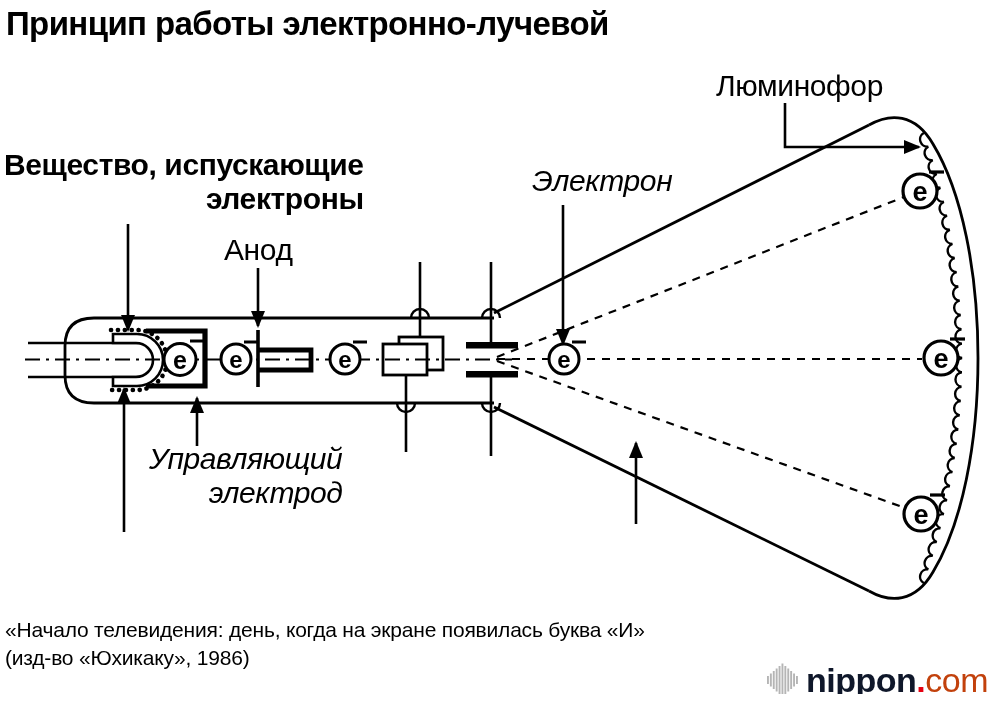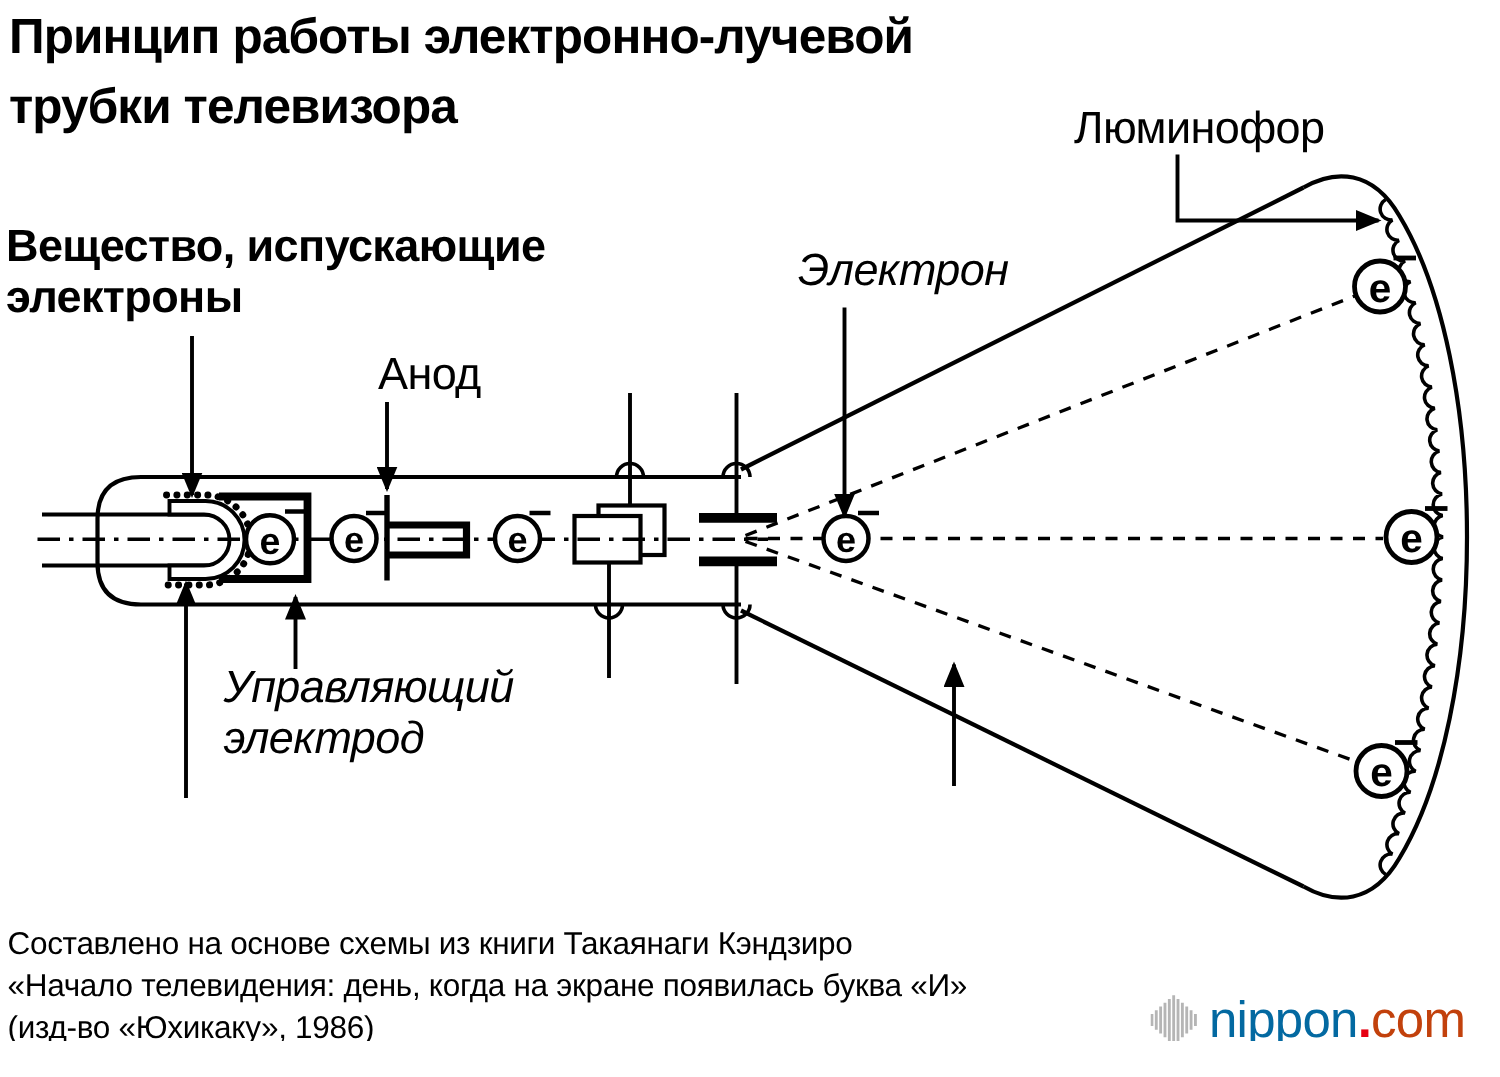--- a/index.html
+++ b/index.html
@@ -12,50 +12,49 @@
     position:absolute;left:6px;top:0px;margin:0;
     font-size:33px;font-weight:bold;line-height:47px;letter-spacing:-0.6px;
     color:#000;
   }
   .page-title span{display:block;}
   svg.diagram{position:absolute;left:0;top:0;}
   .dlabel{
     position:absolute;font-size:30px;line-height:34px;letter-spacing:-0.4px;
     color:#000;white-space:nowrap;
   }
-  .dlabel span{display:block;}
+  .dlabel span{display:block;text-align:right;}
   .lbl-phosphor{left:716px;top:69px;}
   .lbl-emitter{left:4px;top:148px;font-weight:bold;}
-  .lbl-anode{left:224px;top:233px;margin-left:28px;}
+  .lbl-anode{left:224px;top:233px;}
   .lbl-electron{left:532px;top:164px;font-style:italic;}
   .lbl-control{left:149px;top:442px;font-style:italic;}
   .lbl-nickel{left:4px;top:529px;}
   .lbl-argon{left:413px;top:525px;}
   .source-note{
     position:absolute;left:5px;top:616px;font-size:21px;line-height:28px;
     letter-spacing:-0.2px;color:#000;
   }
   .source-note span{display:block;}
   .logo{
     position:absolute;left:767px;top:660px;display:flex;align-items:center;
     gap:7px;
   }
   .logo-text{font-size:34px;line-height:40px;letter-spacing:-0.5px;white-space:nowrap;}
-  .logo-brand{font-weight:normal;color:#0369a1;}
+  .logo-brand{font-weight:bold;color:#0f172a;}
   .logo-dot{font-weight:bold;color:#e60012;}
   .logo-tld{font-weight:normal;color:#c2410c;}
 </style>
 </head>
 <body>
 
 <div class="page">
 
   <h1 class="page-title">
     <span>Принцип работы электронно-лучевой</span>
-    <span>трубки телевизора</span>
   </h1>
 
   <svg class="diagram" width="1000" height="718" viewBox="0 0 1000 718" fill="none" stroke="#000">
     <defs>
       <marker id="ah" markerUnits="userSpaceOnUse" markerWidth="18" markerHeight="14" refX="15" refY="7" orient="auto">
         <path d="M0,0 L17,7 L0,14 Z" fill="#000" stroke="none"></path>
       </marker>
     </defs>
 
     <path stroke-width="2.8" d="M 494 318 L 94 318 Q 65 318 65 346 L 65 375 Q 65 403 94 403 L 494 403"></path>
@@ -160,21 +159,20 @@
   </div>
   <div class="dlabel lbl-electron">
     <span>Электрон</span>
   </div>
   <div class="dlabel lbl-control">
     <span>Управляющий</span>
     <span>электрод</span>
   </div>
 
   <div class="source-note">
-    <span>Составлено на основе схемы из книги Такаянаги Кэндзиро</span>
     <span>«Начало телевидения: день, когда на экране появилась буква «И»</span>
     <span>(изд-во «Юхикаку», 1986)</span>
   </div>
 
   <div class="logo">
     <svg width="32" height="38" viewBox="0 0 32 38">
       <g fill="#b5b5b5" stroke="none">
         <rect x="0" y="15" width="1.9" height="8"></rect>
         <rect x="2.9" y="12.5" width="1.9" height="13"></rect>
         <rect x="5.8" y="10" width="1.9" height="18"></rect>

